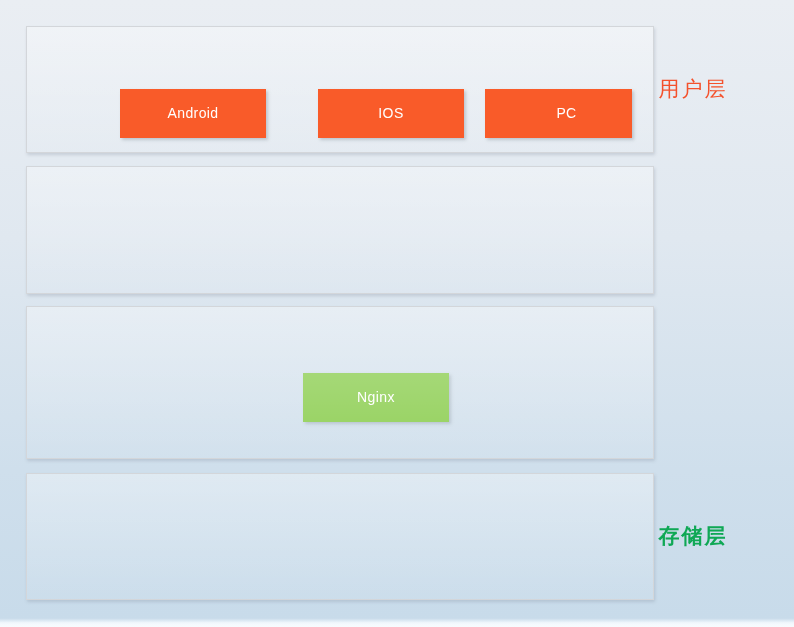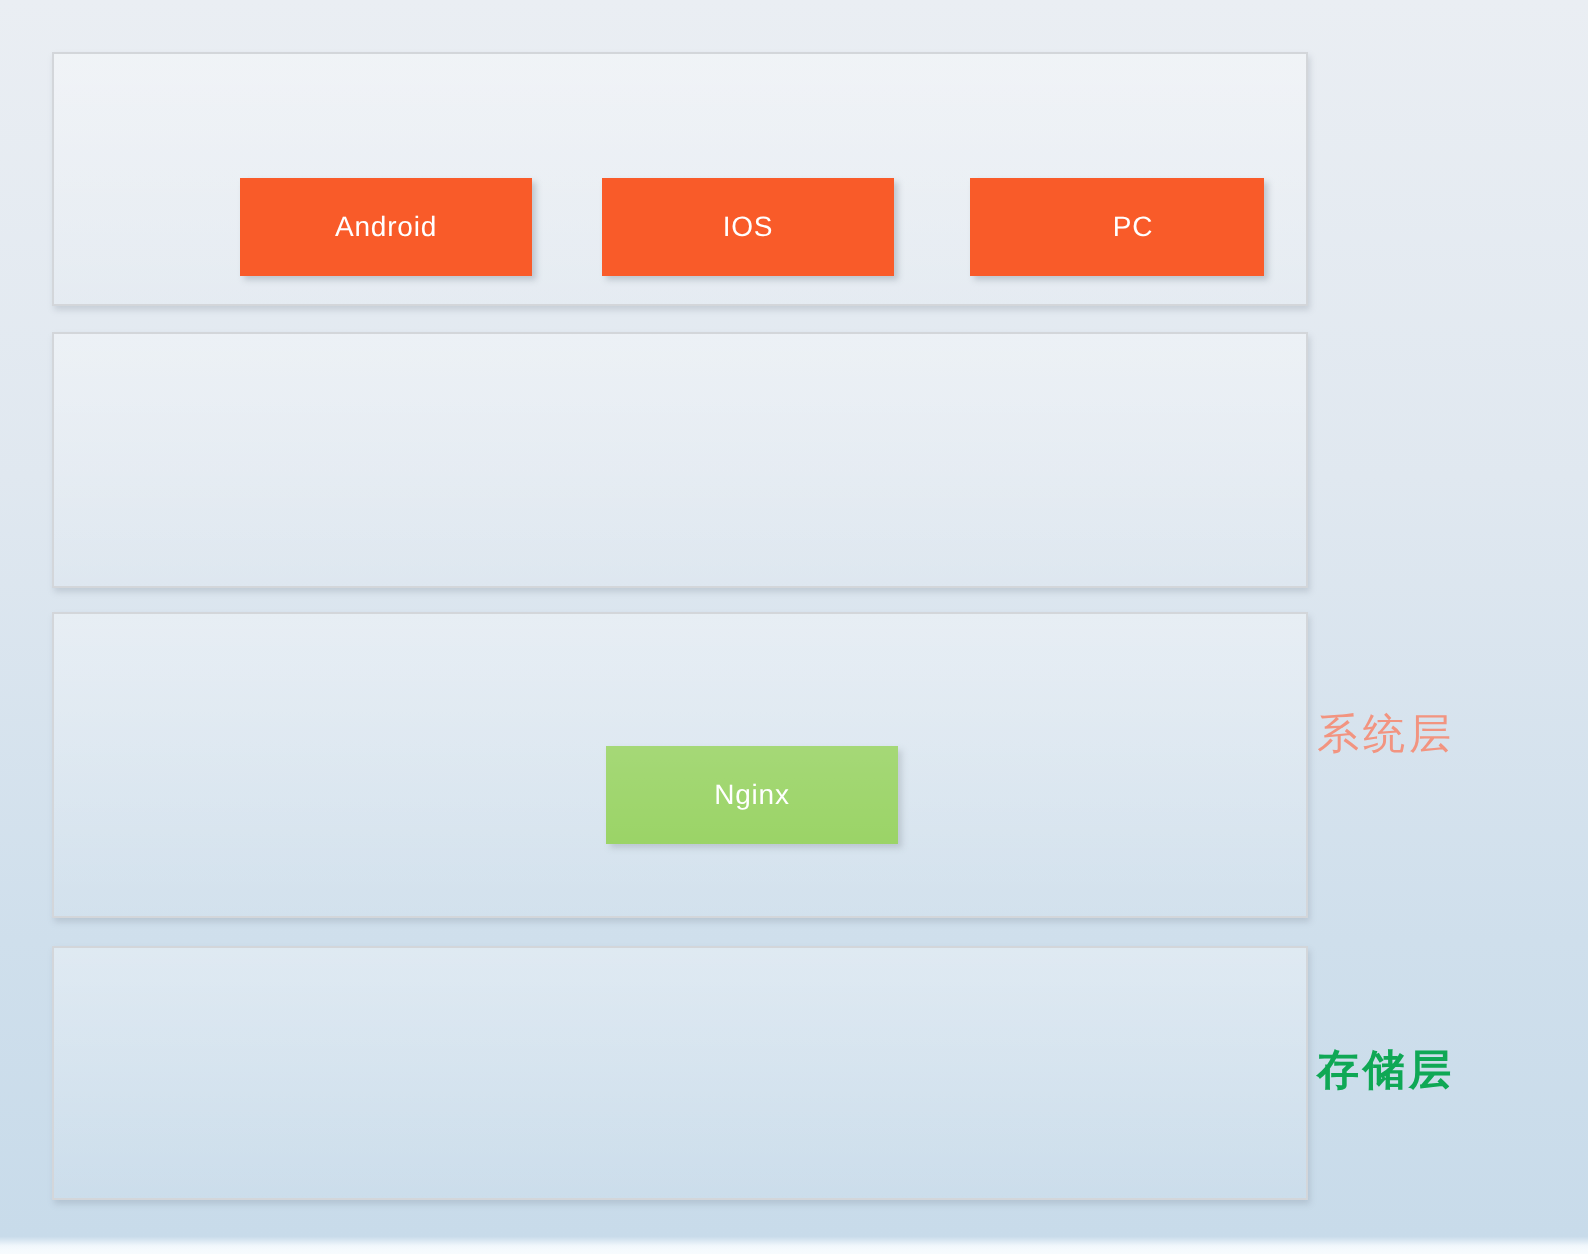--- a/index.html
+++ b/index.html
@@ -60,41 +60,41 @@
 </style>
 </head>
 <body>
 
 <div class="page">
 
   <div class="layer layer-1">
     <div class="node n-android" style="background-color: rgb(249, 91, 41);">
       <span>Android</span>
     </div>
-    <div class="node n-ios" style="background-color: rgb(249, 91, 41);">
+    <div class="node n-ios" style="background-color: rgb(249, 91, 41); margin-left: 17px;">
       <span>IOS</span>
     </div>
     <div class="node n-pc" style="background-color: rgb(249, 91, 41);">
       <span>PC</span>
     </div>
   </div>
+  <div class="layer-label ll-1" style="color: rgb(244, 81, 44);">用户层</div>
 
   <div class="layer layer-2">
     <div class="node n-nginx" style="background-color: rgb(141, 206, 82);">
       <span>Nginx</span>
     </div>
   </div>
 
   <div class="layer layer-3">
     
     
     
     
   </div>
-  <div class="layer-label ll-3" style="color: rgb(242, 148, 128);">系统层</div>
 
   <div class="layer layer-4">
     
     
   </div>
   <div class="layer-label ll-4" style="color: rgb(15, 168, 85);">存储层</div>
 
   <div class="bottom-edge"></div>
 </div>
 

